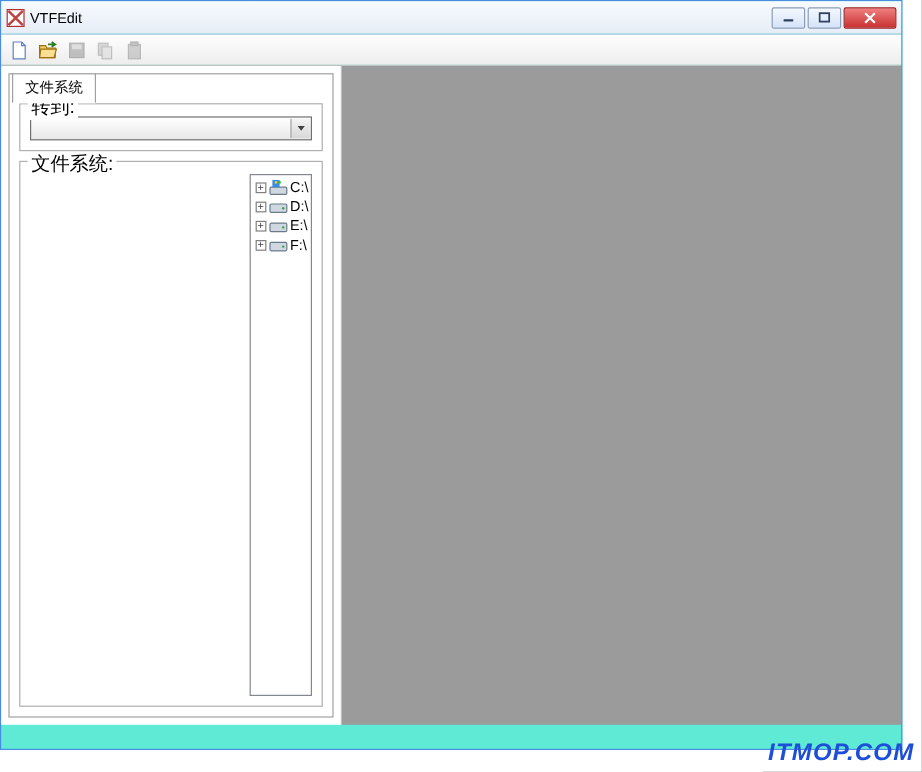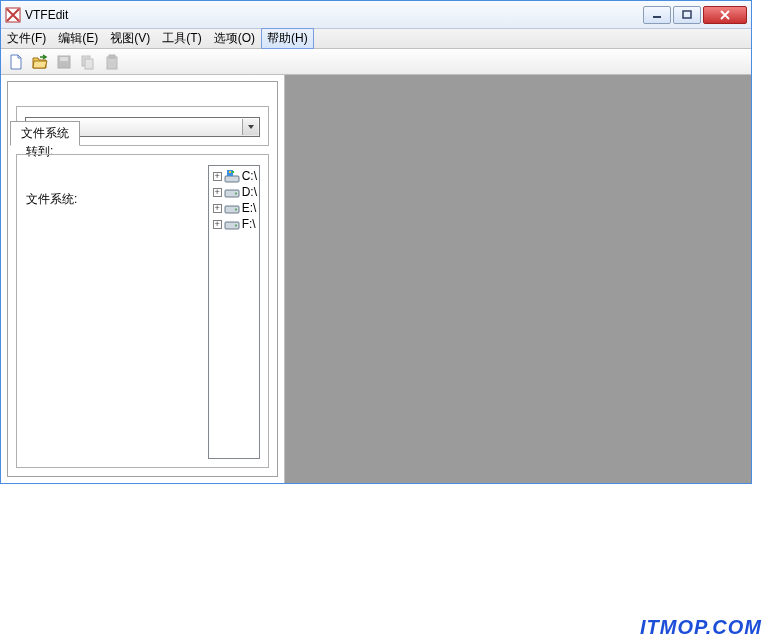--- a/index.html
+++ b/index.html
@@ -1,18 +1,18 @@
 <!DOCTYPE html>
 <html><head>
 <meta charset="utf-8">
 <style>
 * { box-sizing: border-box; margin: 0; padding: 0; font-family: "Microsoft YaHei", Tahoma, sans-serif; }
 body { background: #fff; width: 768px; height: 643px; overflow: hidden; position: relative; }
 
-.window { width: 752px; height: 484px; border: 1px solid #4a8de0; background: #5eead4; position: relative; }
+.window { width: 752px; height: 625px; border: 1px solid #4a8de0; background: #5eead4; position: relative; }
 
 .titlebar { height: 28px; background: linear-gradient(#f8fbff, #e6edf7); border-bottom: 1px solid #b9c9df; display: flex; align-items: center; padding: 0 4px; }
 .app-icon { width: 16px; height: 16px; margin-right: 4px; display: inline-flex; align-items: center; justify-content: center; }
 .titlebar-title { font-size: 12px; color: #000; flex: 1; }
 .win-buttons { display: flex; gap: 2px; }
 .win-btn { width: 28px; height: 18px; border: 1px solid #8a9db8; border-radius: 2px; background: linear-gradient(#f4f8fe, #d5e3f7); display: flex; align-items: center; justify-content: center; font-size: 10px; cursor: pointer; }
 .win-btn.close { background: linear-gradient(#f08080, #c83030); border-color: #a02020; color: #fff; width: 44px; }
 
 .menubar { height: 20px; background: linear-gradient(#f4f4f4, #e8e8e8); border-bottom: 1px solid #c0c0c0; display: flex; align-items: center; font-size: 12px; }
 .menu-item { padding: 2px 6px; cursor: pointer; }
@@ -21,25 +21,25 @@
 .toolbar { height: 26px; background: linear-gradient(#fefefe, #ededed); border-bottom: 1px solid #c0c0c0; display: flex; align-items: center; padding: 0 4px; gap: 2px; }
 .tool-btn { width: 22px; height: 22px; display: flex; align-items: center; justify-content: center; cursor: pointer; border-radius: 2px; }
 .tool-btn.disabled { opacity: 0.45; cursor: default; }
 
 .body-area { display: flex; height: calc(100% - 74px); }
 .left-panel { width: 284px; background: #fff; border-right: 1px solid #c0c0c0; padding: 6px; }
 .right-panel { flex: 1; background: #9b9b9b; }
 
 .tab-container { border: 1px solid #a0a0a0; height: 100%; position: relative; background: #fff; }
 .tab-strip { position: absolute; top: -1px; left: 2px; display: flex; }
-.tab { font-size: 12px; padding: 3px 10px; border: 1px solid #a0a0a0; border-bottom: 1px solid #fff; background: #fff; position: relative; z-index: 2; margin-top: 40px; }
+.tab { font-size: 12px; padding: 3px 10px; border: 1px solid #a0a0a0; border-bottom: 1px solid #fff; background: #fff; position: relative; z-index: 2; }
 .tab-body { padding: 24px 8px 8px 8px; height: 100%; display: flex; flex-direction: column; gap: 8px; }
 
 .group { border: 1px solid #b0b0b0; padding: 10px 8px 8px 8px; position: relative; }
-.group-label { position: absolute; top: -8px; left: 6px; background: #fff; padding: 0 3px; font-size: 12px; margin-top: 44px; }
+.group-label { position: absolute; top: -8px; left: 6px; background: #fff; padding: 0 3px; font-size: 16px; }
 .combo { width: 100%; height: 20px; border: 1px solid #707070; background: linear-gradient(#fff, #e8e8e8); display: flex; align-items: center; justify-content: flex-end; padding-right: 1px; }
 .combo-arrow { width: 16px; height: 16px; background: linear-gradient(#f4f4f4, #d8d8d8); border-left: 1px solid #a0a0a0; display: flex; align-items: center; justify-content: center; }
 
 .tree-group { flex: 1; display: flex; flex-direction: column; align-items: flex-end; }
 .tree { border: 1px solid #828790; background: #fff; flex: 1; padding: 2px; font-size: 12px; overflow: auto; }
 .tree-item { display: flex; align-items: center; height: 16px; gap: 2px; padding-left: 2px; cursor: pointer; }
 .expander { width: 9px; height: 9px; border: 1px solid #808080; display: flex; align-items: center; justify-content: center; font-size: 9px; line-height: 1; color: #404040; background: #fff; }
 .drive-icon { width: 16px; height: 16px; display: flex; align-items: center; justify-content: center; }
 
 .watermark { position: absolute; bottom: 4px; right: 6px; font-size: 20px; font-weight: bold; font-style: italic; color: #1d4ed8; font-family: Arial, sans-serif; letter-spacing: 1px; }
@@ -69,28 +69,20 @@
           </svg>
       </div>
       <div class="win-btn close">
         <svg width="10" height="10" viewBox="0 0 10 10">
             <path d="M1 1 L9 9 M9 1 L1 9" stroke="#fff" stroke-width="1.8"></path>
           </svg>
       </div>
     </div>
   </div>
 
-  <div class="menubar">
-    <div class="menu-item">文件(F)</div>
-    <div class="menu-item">编辑(E)</div>
-    <div class="menu-item">视图(V)</div>
-    <div class="menu-item">工具(T)</div>
-    <div class="menu-item">选项(O)</div>
-    <div class="menu-item active">帮助(H)</div>
-  </div>
 
   <div class="toolbar">
     <div class="tool-btn">
       <svg width="16" height="16" viewBox="0 0 16 16">
           <path d="M3 1 L10 1 L13 4 L13 15 L3 15 Z" fill="#fff" stroke="#6080c0"></path>
           <path d="M10 1 L10 4 L13 4" fill="none" stroke="#6080c0"></path>
         </svg>
     </div>
     <div class="tool-btn">
       <svg width="16" height="16" viewBox="0 0 16 16">

